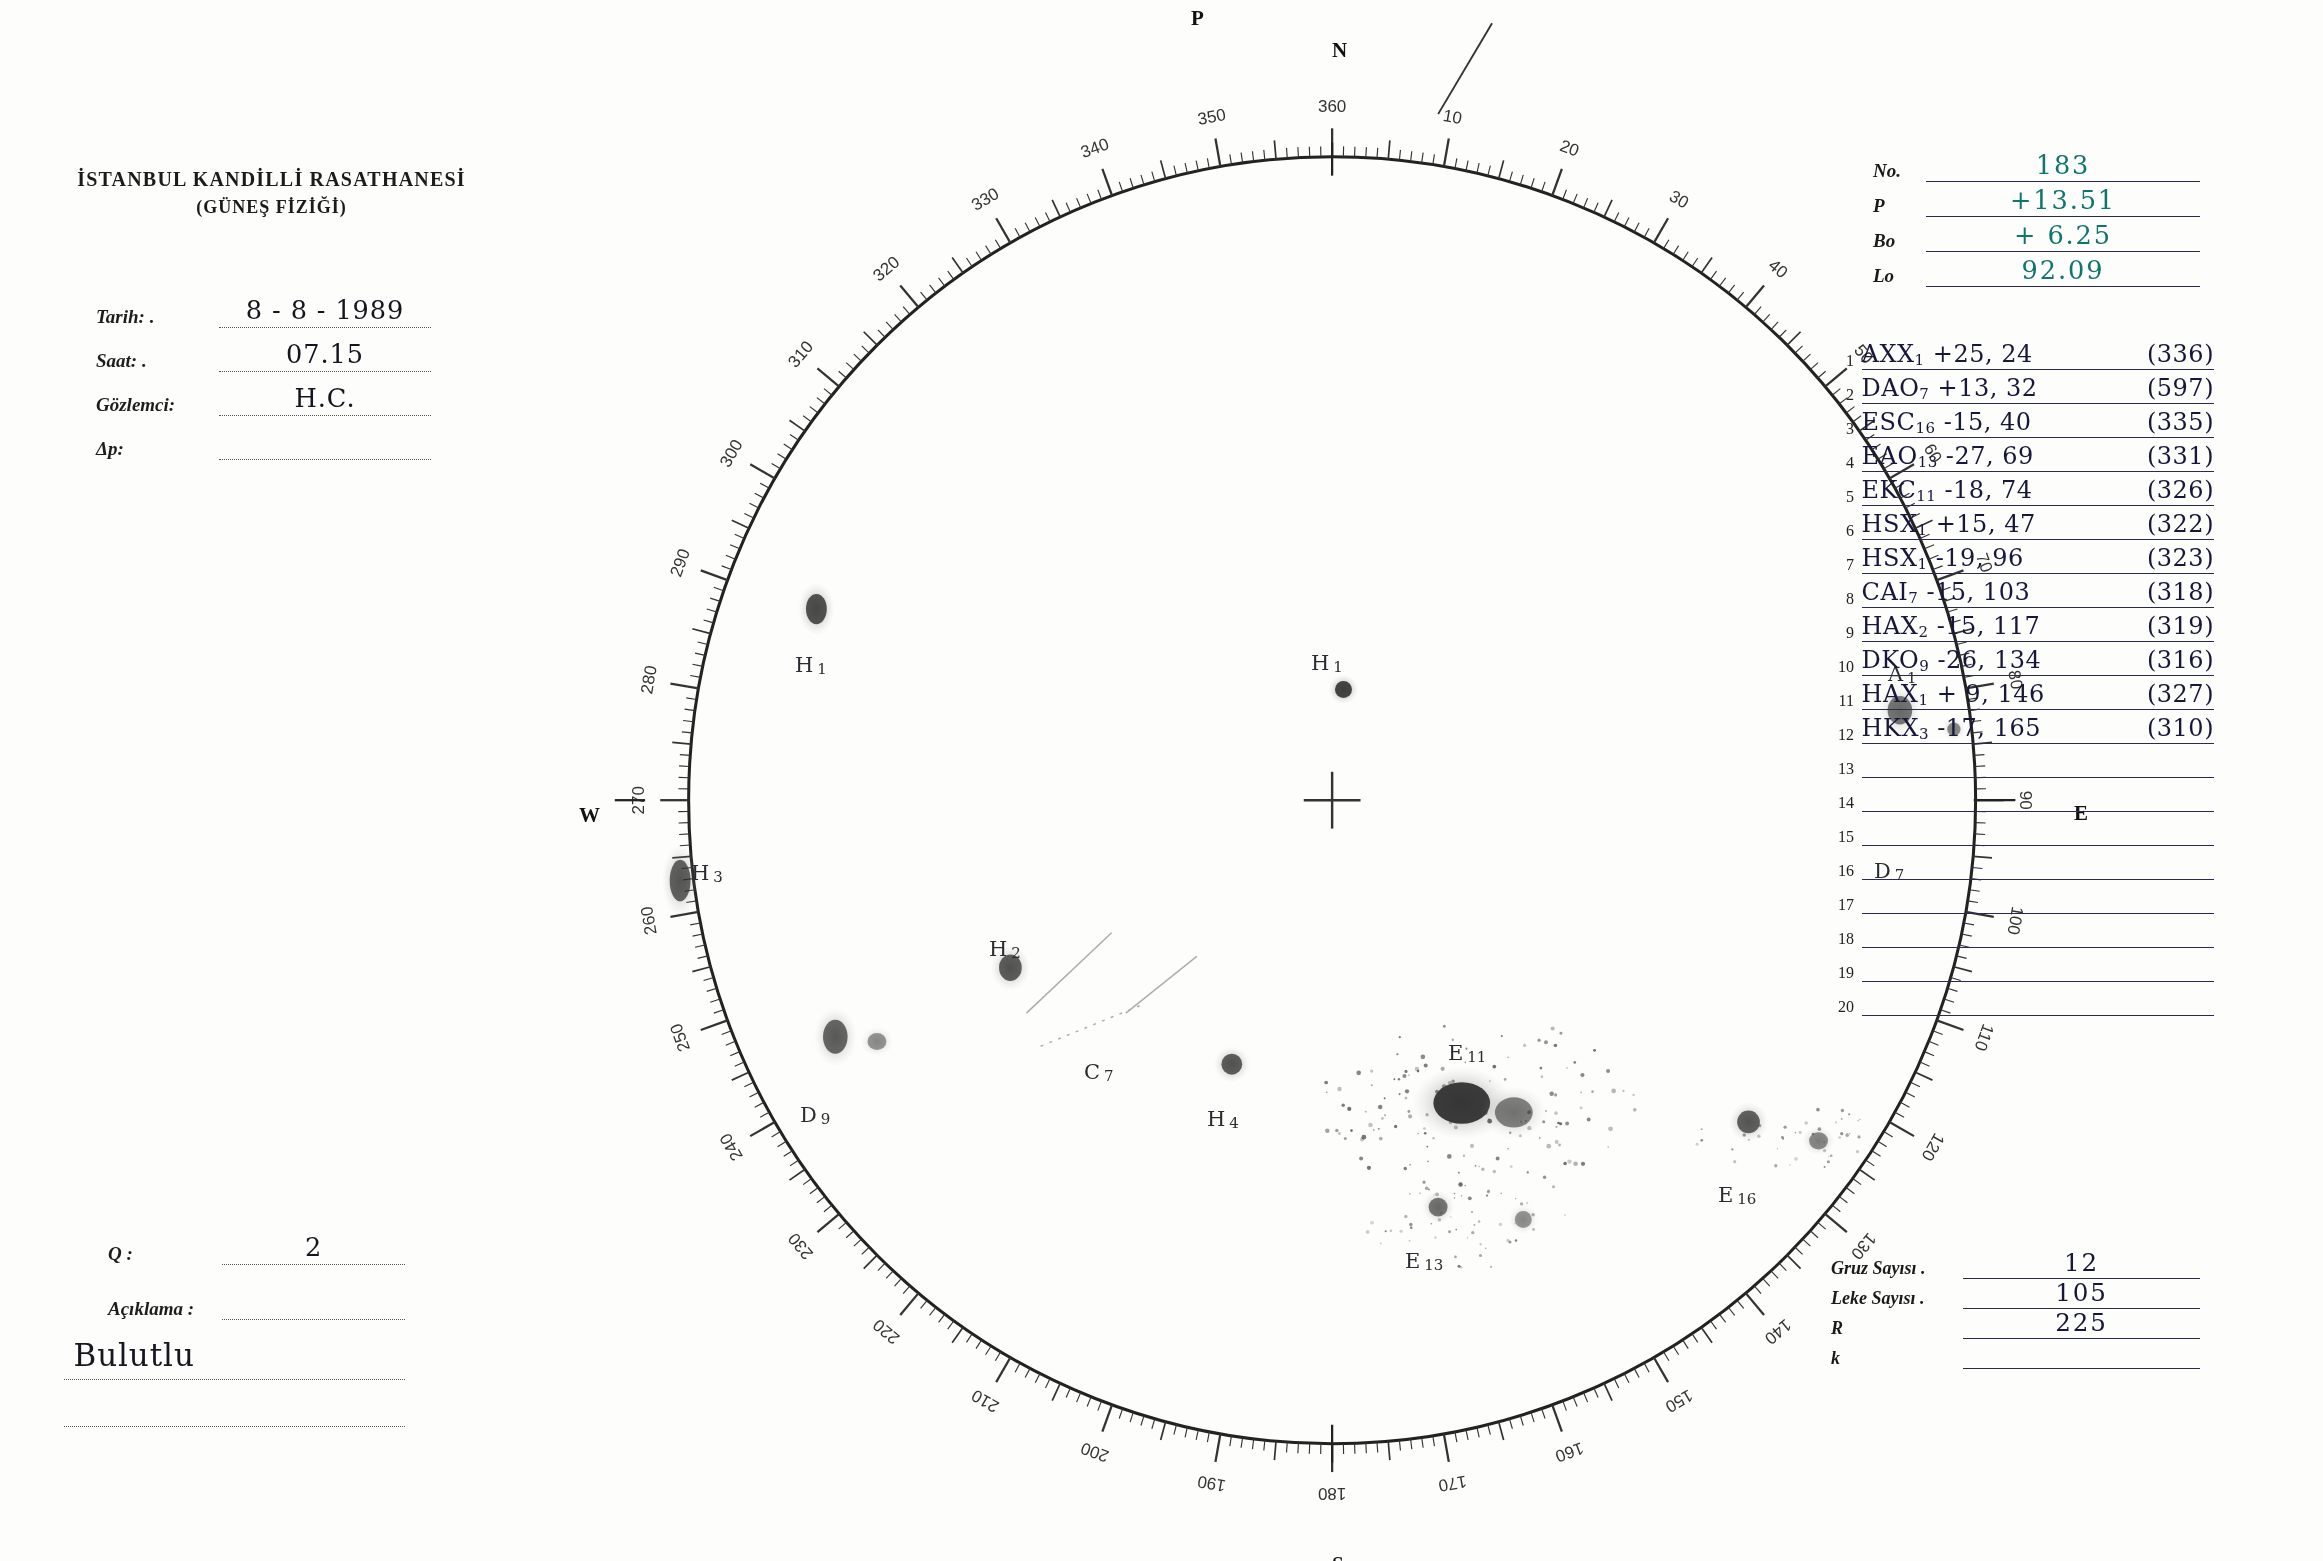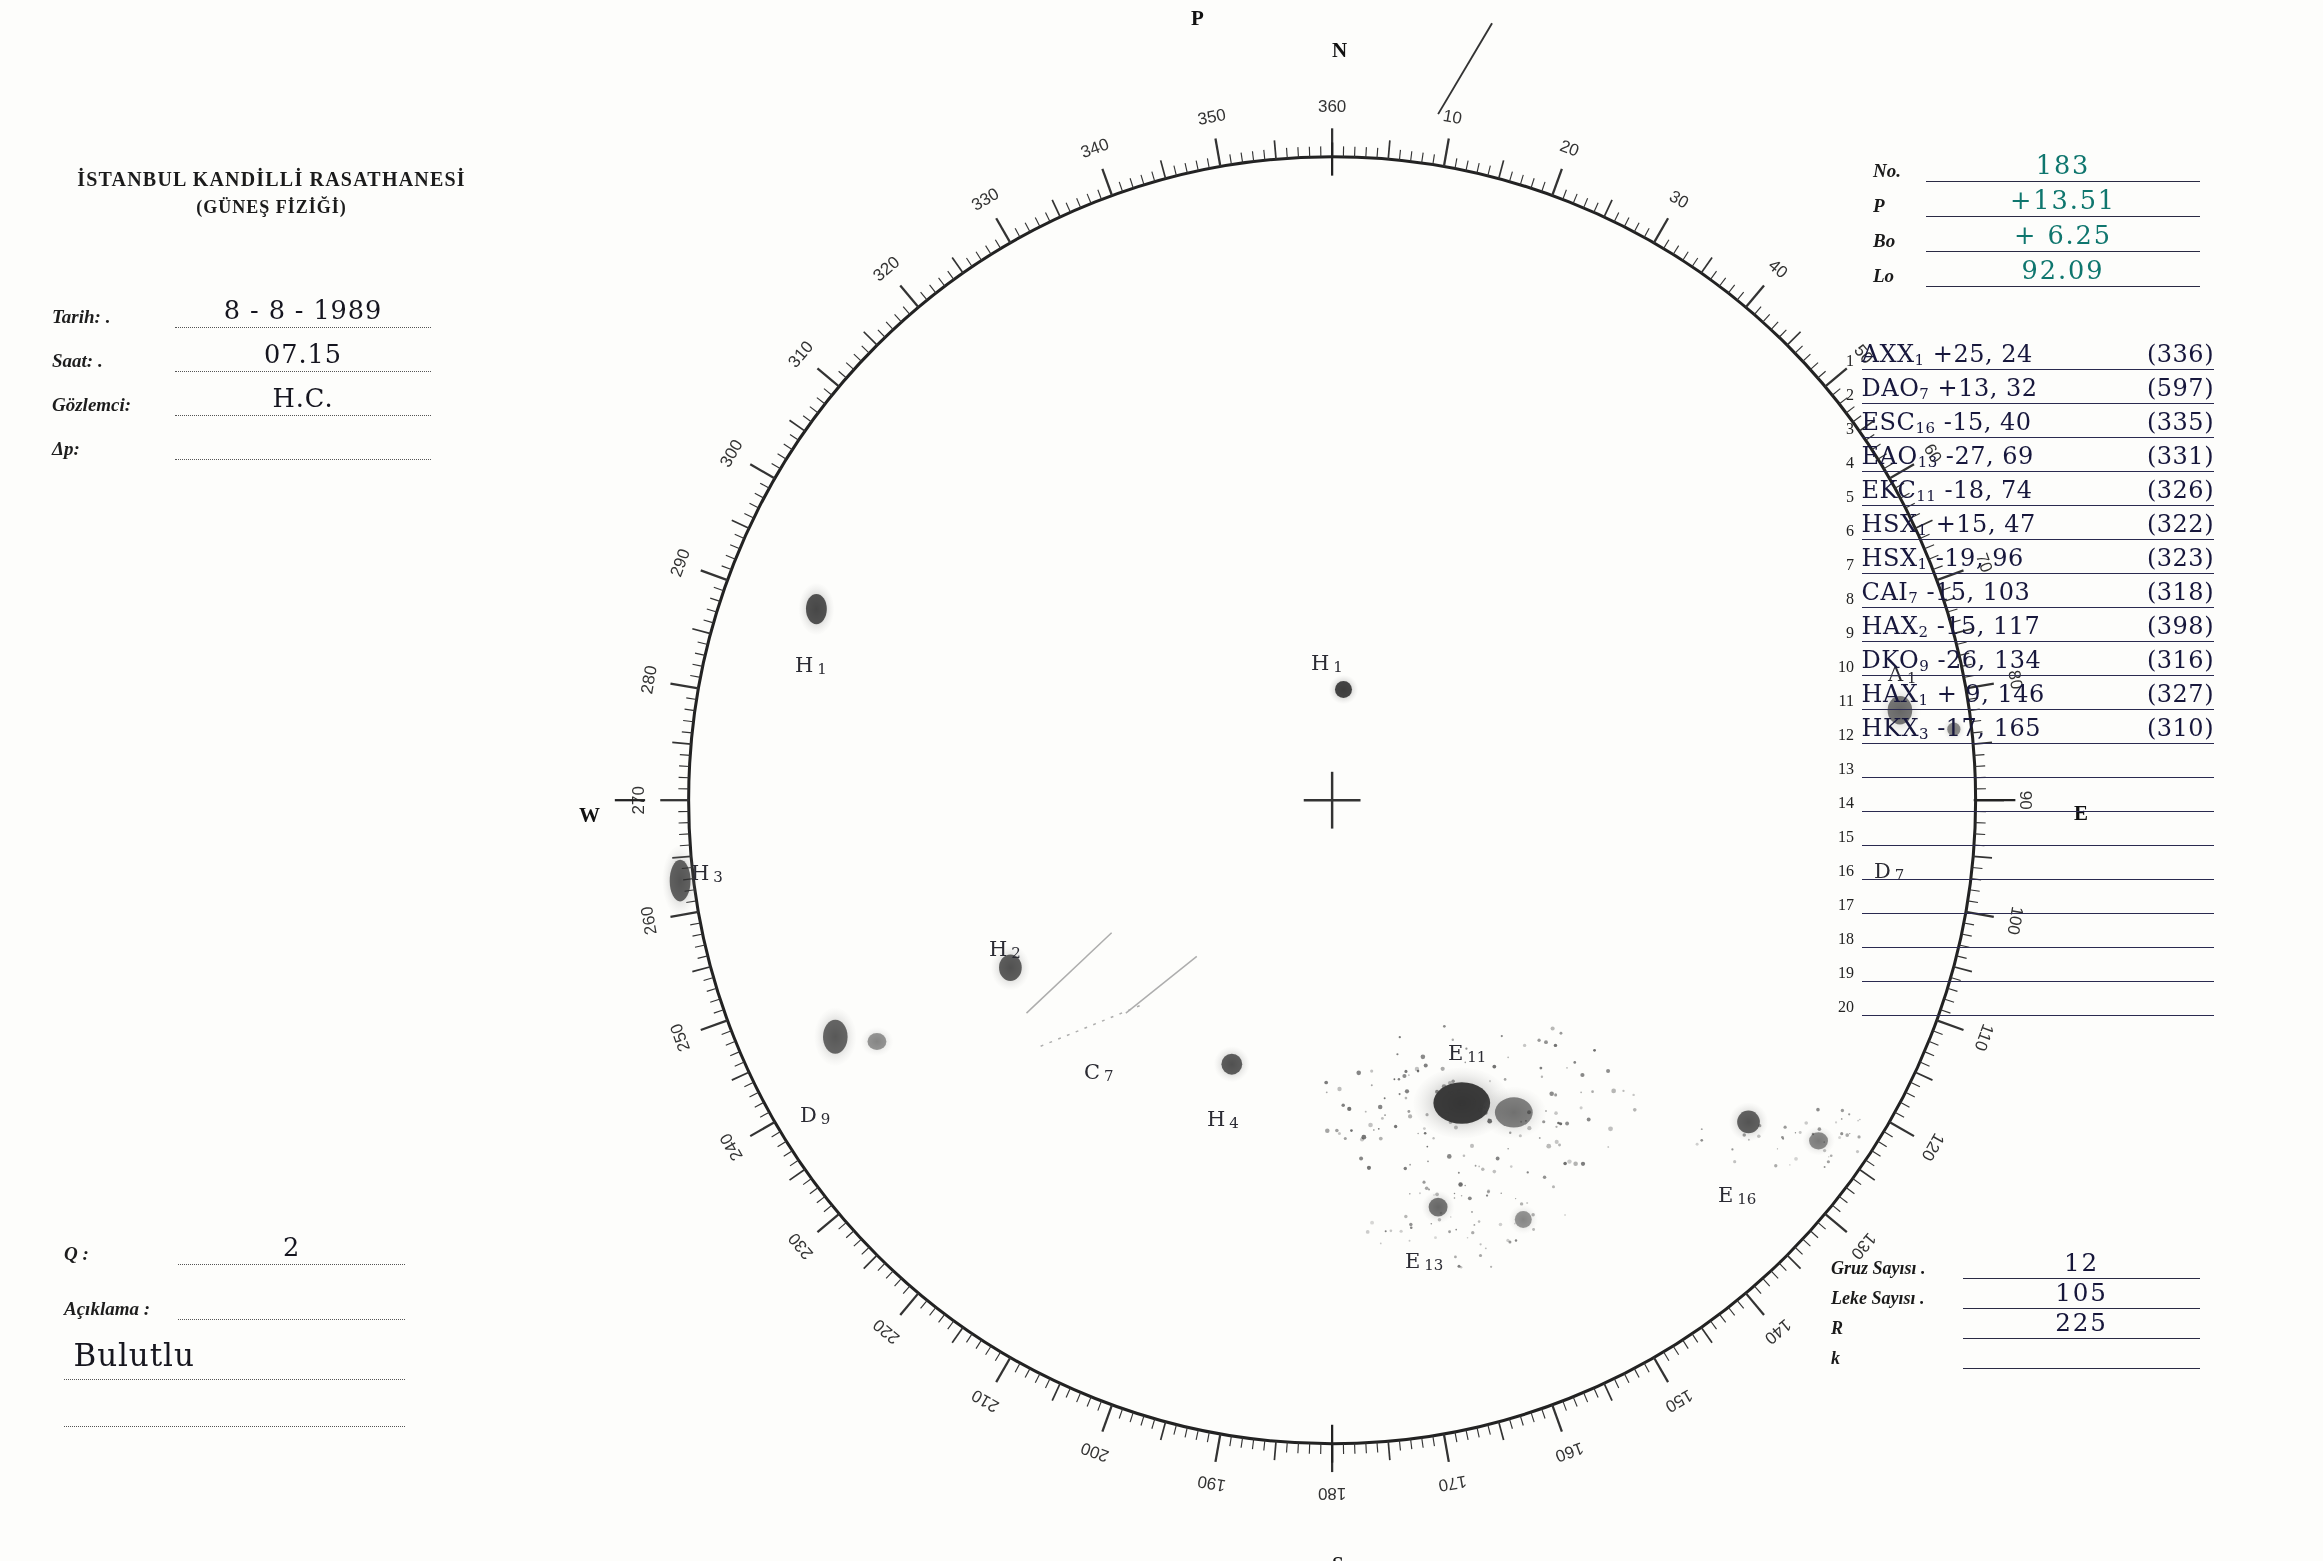--- a/index.html
+++ b/index.html
@@ -16,21 +16,21 @@
   
   .org{
     position:absolute;left:49px;top:168px;width:445px;
     font-family:"Liberation Serif", serif;
     font-weight:bold;font-size:20px;letter-spacing:1.2px;
     text-align:center;color:#1b1b1b;
   }
   .org .sub{display:block;margin-top:5.7px;font-size:18px;letter-spacing:1px;}
 
   .form-left{position:absolute;left:52px;top:284px;width:379px;}
-  .frow{display:flex;align-items:flex-end;height:44px;}
+  .frow{display:flex;align-items:flex-end;height:44px;margin-left:44px;}
   .frow .lab{
     width:123px;font-style:italic;font-weight:bold;font-size:19px;
     color:#1d1d1d;white-space:nowrap;
   }
   .frow .val{
     flex:1;border-bottom:0.9px dotted #555;
     font-family:"Liberation Serif", serif;
     font-size:25.6px;color:#15151f;
     padding-bottom:1.9px;text-align:center;
     font-style:italic;
@@ -917,21 +917,21 @@
       <div class="mrow">
         <div class="n">7</div>
         <div class="entry"><span>HSX<span class="sub">1</span></span><span> -19,</span><span> 96</span><span class="par">(323)</span></div>
       </div>
       <div class="mrow">
         <div class="n">8</div>
         <div class="entry"><span>CAI<span class="sub">7</span></span><span> -15,</span><span> 103</span><span class="par">(318)</span></div>
       </div>
       <div class="mrow">
         <div class="n">9</div>
-        <div class="entry"><span>HAX<span class="sub">2</span></span><span> -15,</span><span> 117</span><span class="par">(398)</span></div>
+        <div class="entry"><span>HAX<span class="sub">2</span></span><span> -15,</span><span> 117</span><span class="par">(319)</span></div>
       </div>
       <div class="mrow">
         <div class="n">10</div>
         <div class="entry"><span>DKO<span class="sub">9</span></span><span> -26,</span><span> 134</span><span class="par">(316)</span></div>
       </div>
       <div class="mrow">
         <div class="n">11</div>
         <div class="entry"><span>HAX<span class="sub">1</span></span><span> + 9,</span><span> 146</span><span class="par">(327)</span></div>
       </div>
       <div class="mrow">

